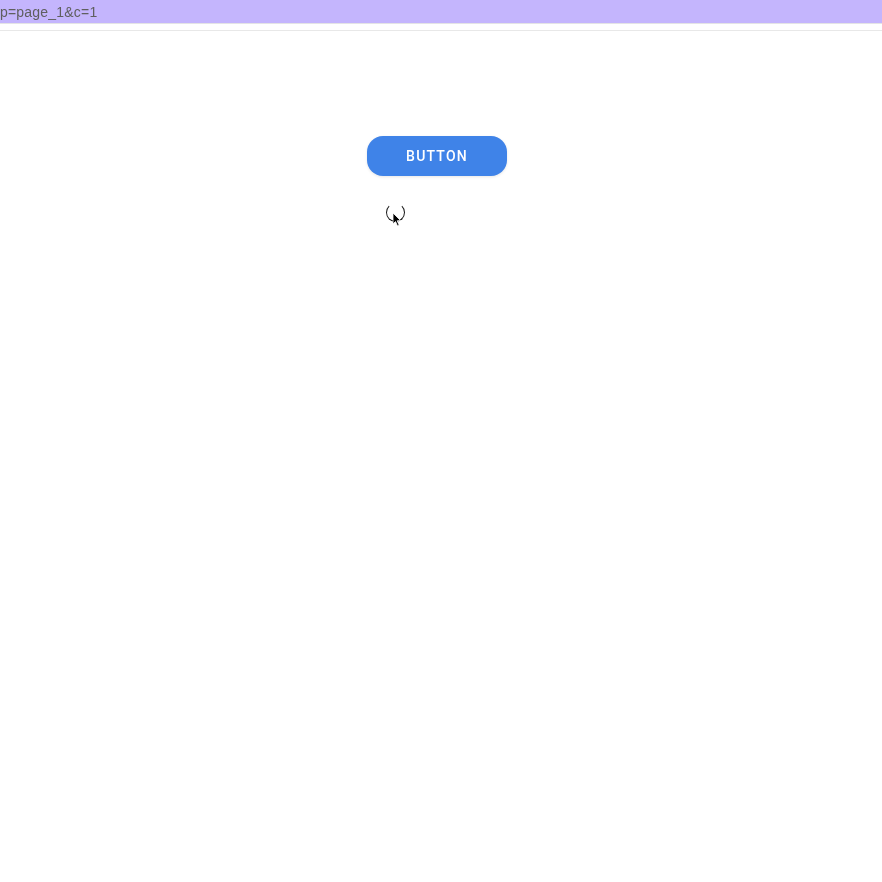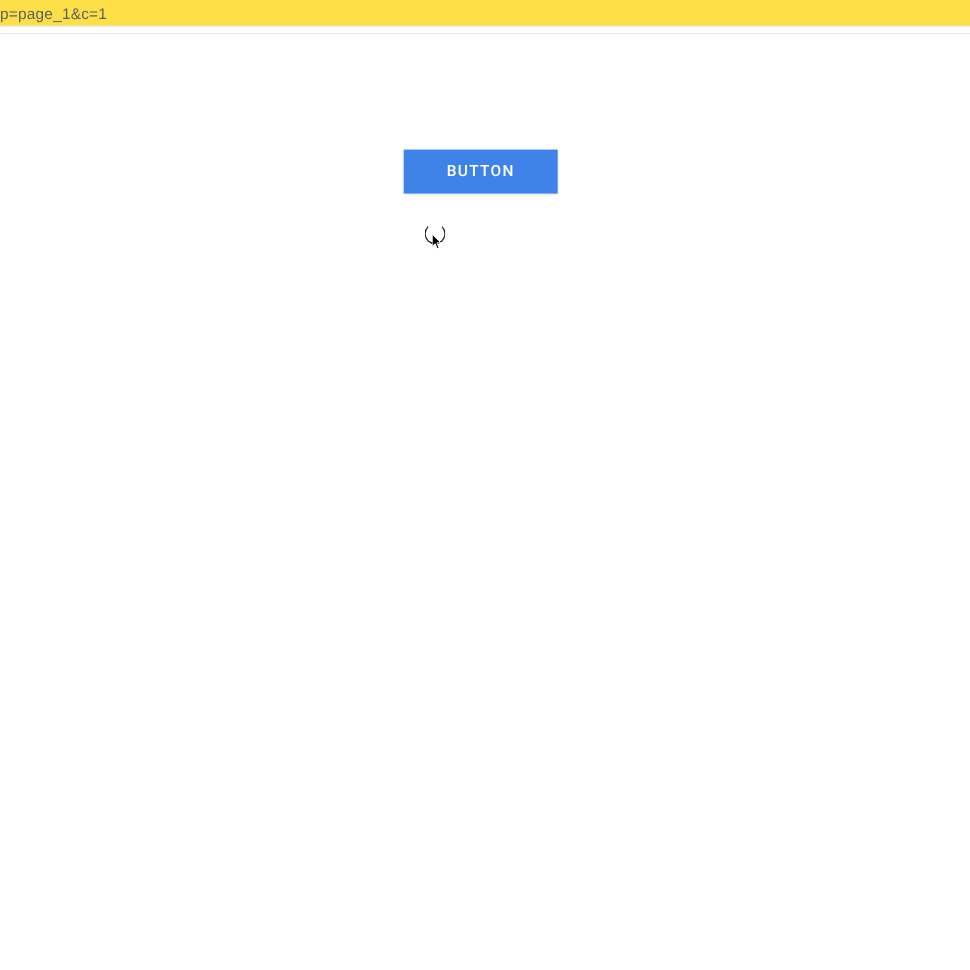--- a/index.html
+++ b/index.html
@@ -11,21 +11,21 @@
       width: 882px;
       height: 882px;
       font-family: -apple-system, BlinkMacSystemFont, "Segoe UI", Roboto, Helvetica, Arial, sans-serif;
       background: #ffffff;
       position: relative;
       overflow: hidden;
     }
     .address-bar {
       width: 100%;
       height: 24px;
-      background: #fde047;
+      background: #c4b5fd;
       border-bottom: 1px solid #e4e4e6;
       display: flex;
       align-items: center;
       padding-left: 0;
       font-size: 14px;
       color: #5a5a5a;
       font-family: -apple-system, BlinkMacSystemFont, "Segoe UI", sans-serif;
     }
     .address-text {
       color: #5f5f5f;
@@ -48,21 +48,21 @@
       background: #ffffff;
     }
     .primary-button {
       position: absolute;
       left: 367px;
       top: 105px;
       width: 140px;
       height: 40px;
       background: #3f83e8;
       border: none;
-      border-radius: 0;
+      border-radius: 16px;
       color: #ffffff;
       font-size: 14px;
       font-weight: 500;
       letter-spacing: 1.2px;
       cursor: pointer;
       display: flex;
       align-items: center;
       justify-content: center;
       box-shadow: 0 1px 3px rgba(0,0,0,0.1);
       font-family: Roboto, -apple-system, sans-serif;

